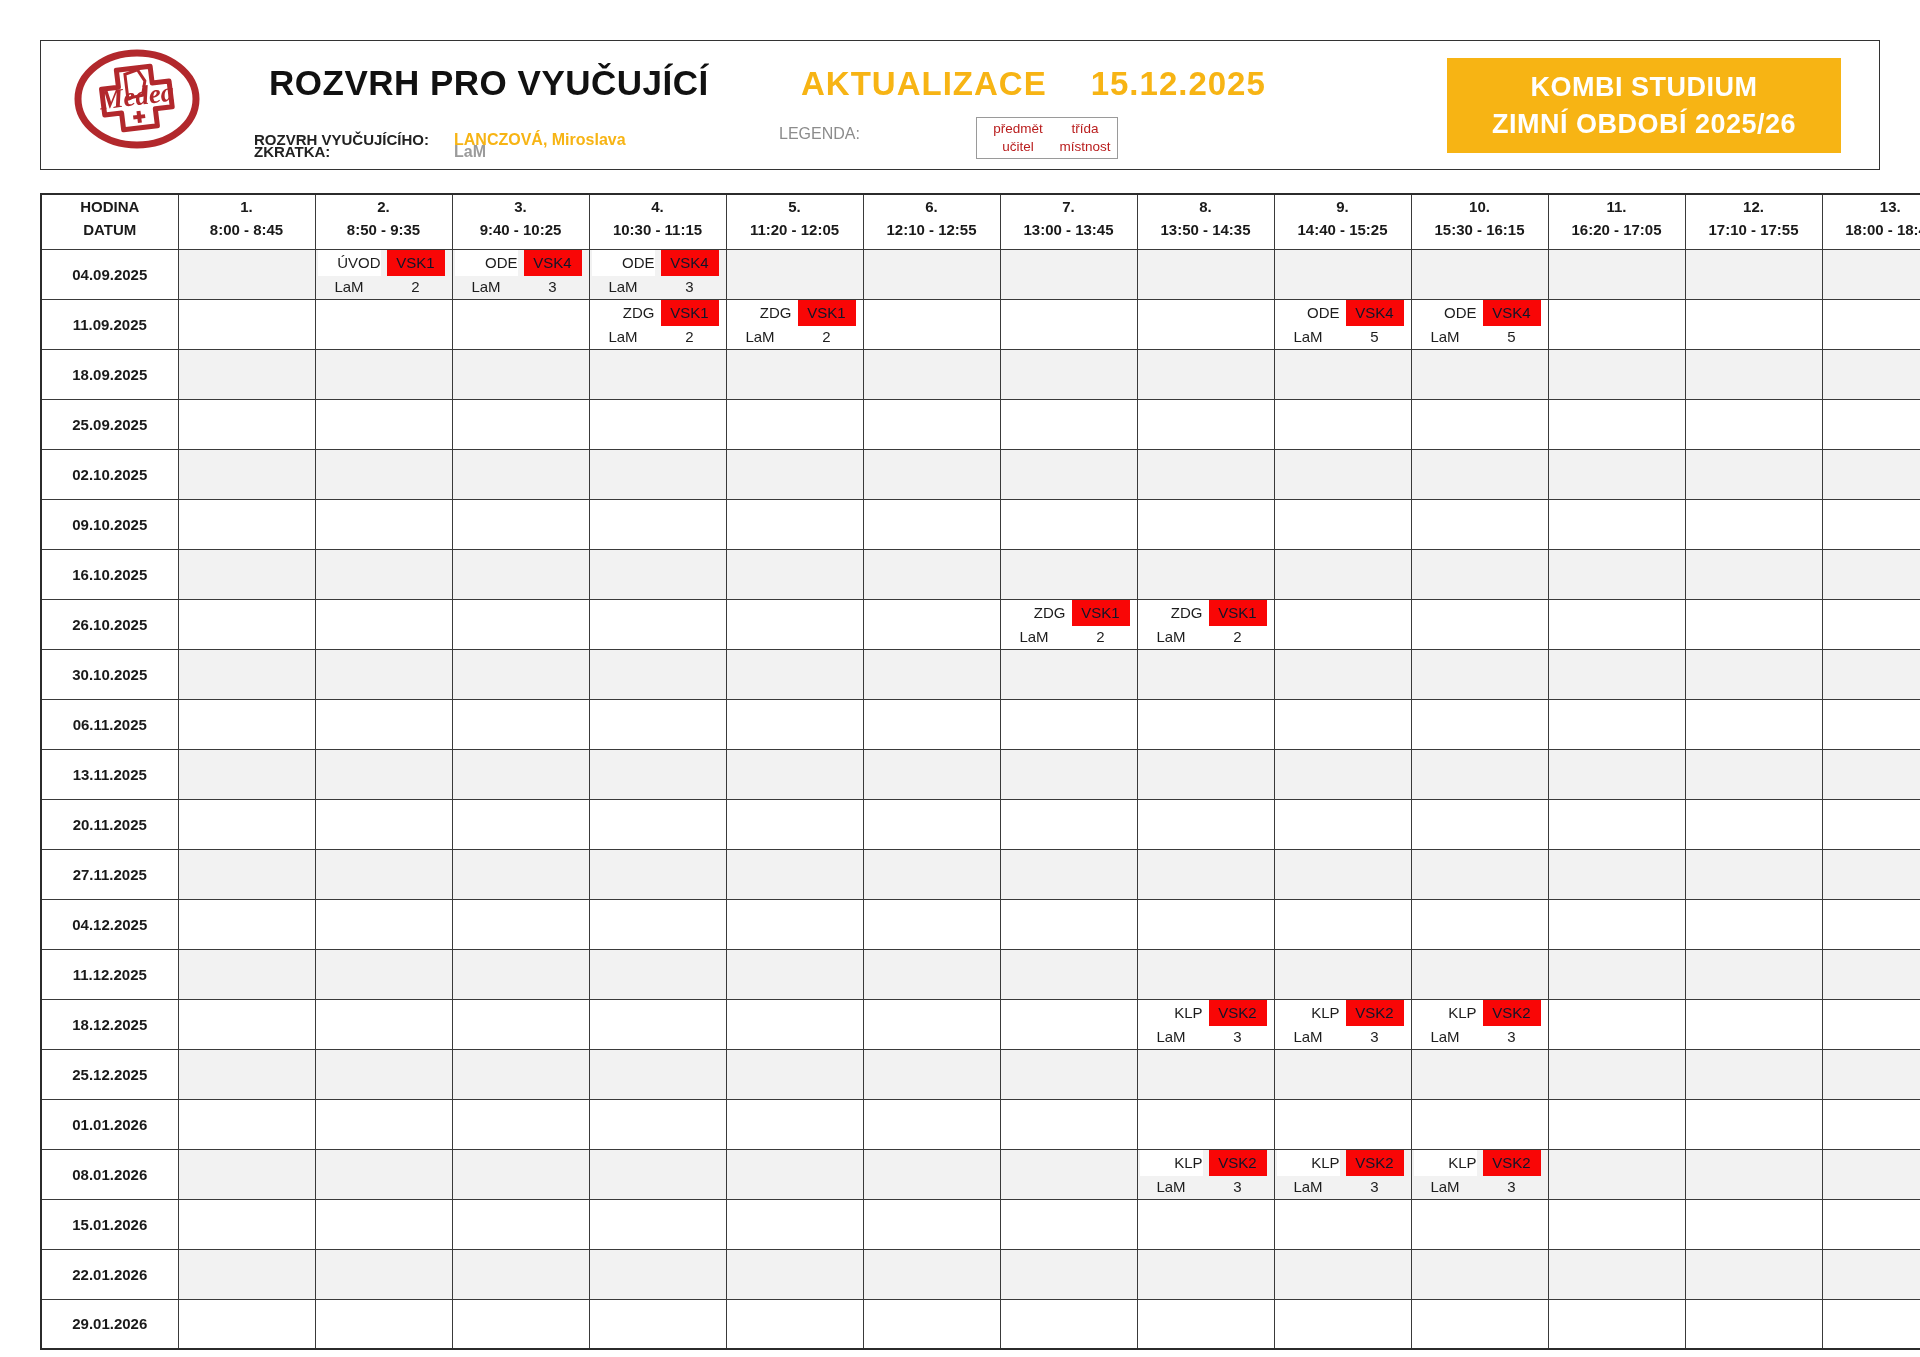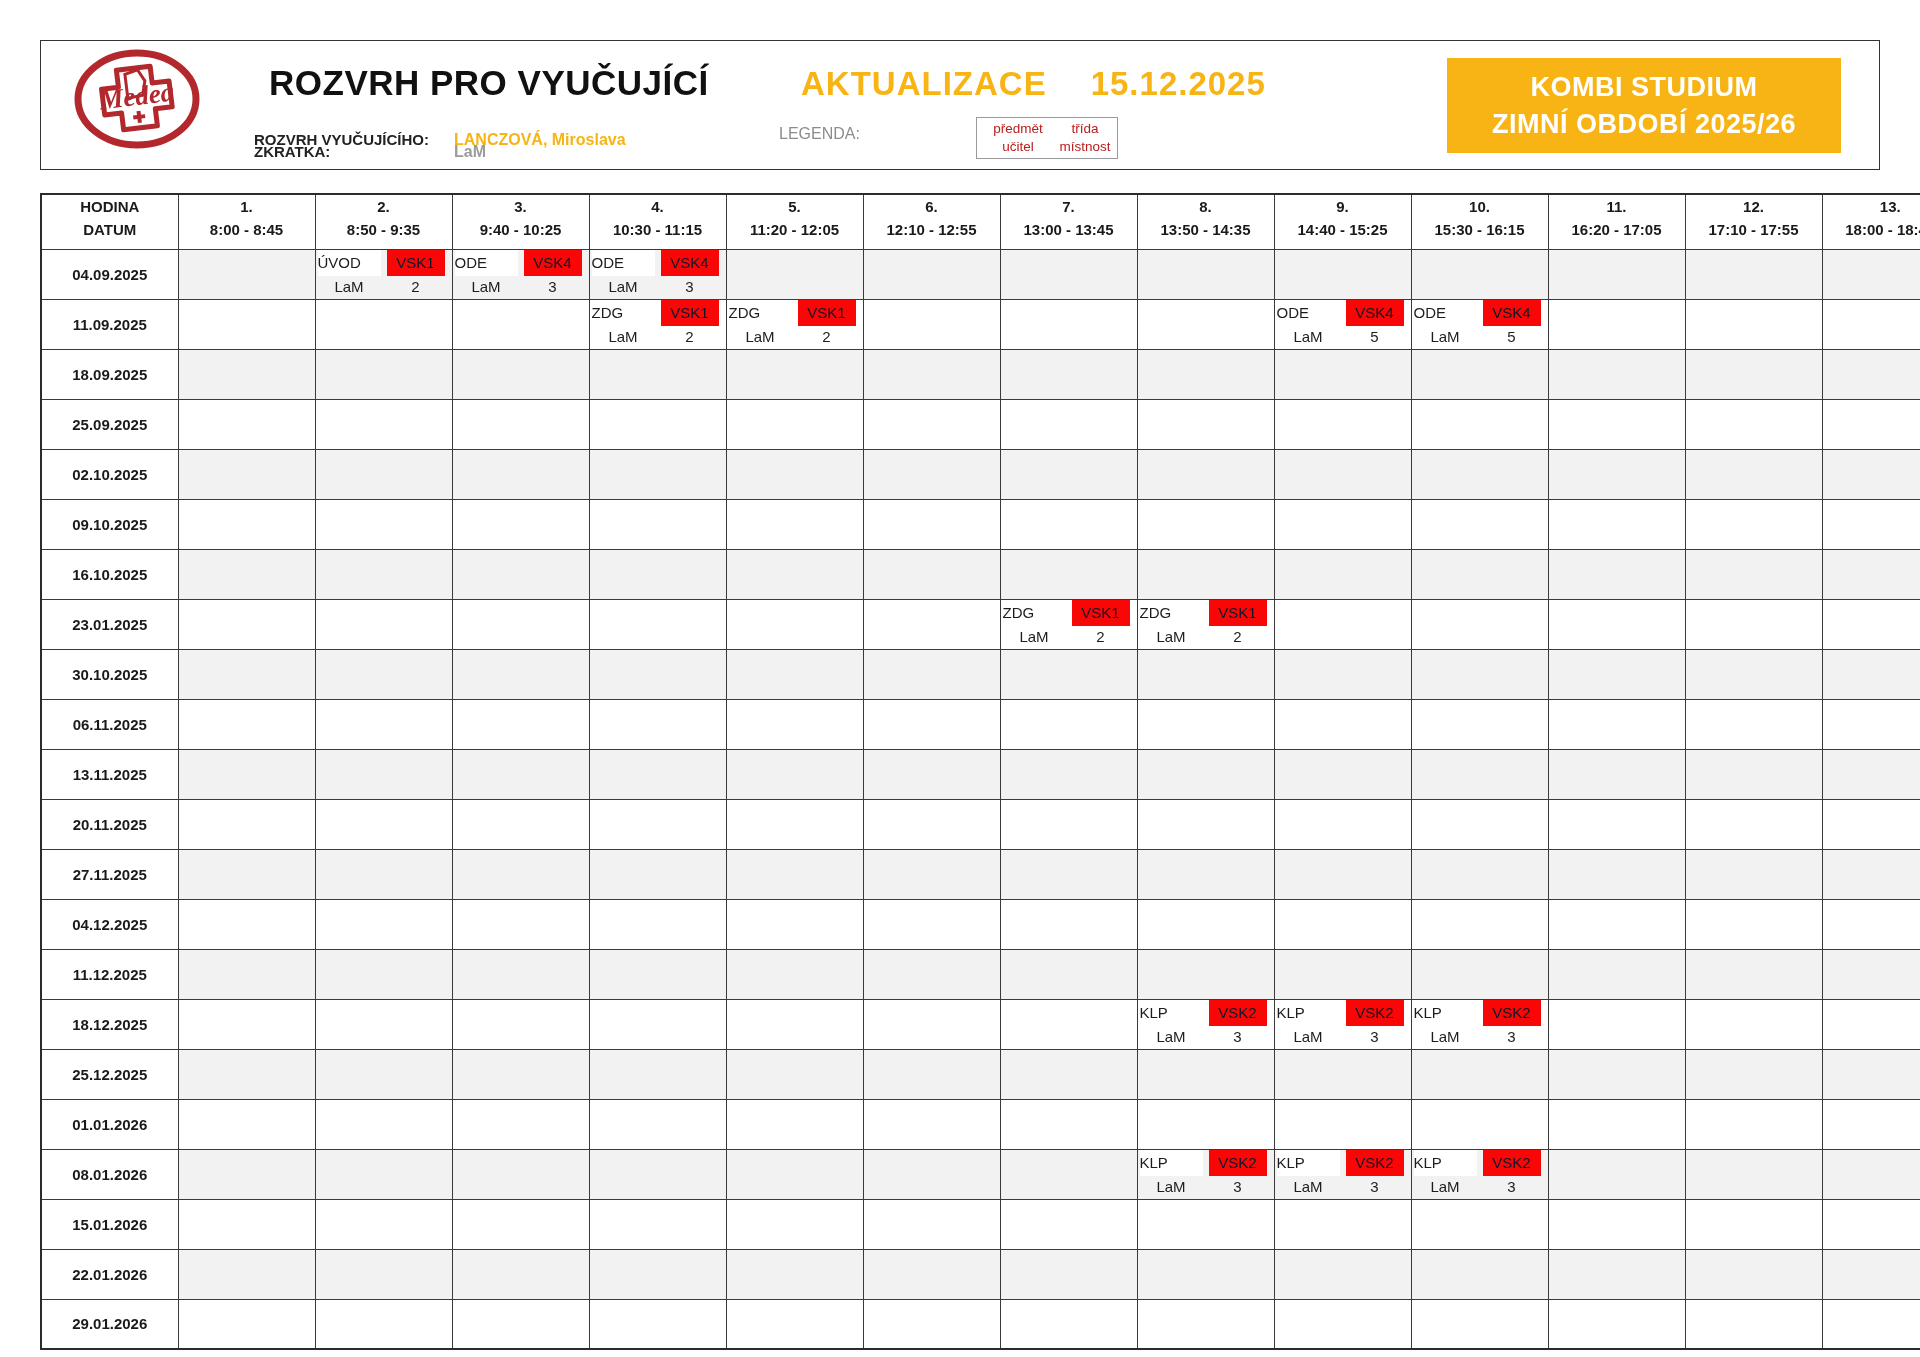--- a/index.html
+++ b/index.html
@@ -49,21 +49,21 @@
   thead th{height:55px;font-size:15px;font-weight:700;vertical-align:middle;
     text-align:center;line-height:1.55;background:#fff;}
   tbody th.date{height:50px;font-size:15px;font-weight:700;text-align:center;
     vertical-align:middle;background:#fff;}
   tbody tr{height:50px;}
   tbody tr.shaded td{background:var(--row-shade);}
   tbody td{background:#fff;}
 
   .entry{height:100%;display:flex;flex-direction:column;font-size:15px;color:#1d1d1d;}
   .et{display:flex;height:26px;justify-content:space-between;}
-  .subj{width:calc(50% - 5px);margin-left:2px;background:#fff;text-align:left;
+  .subj{width:calc(50% - 5px);margin-left:2px;background:#fff;text-align:right;
     line-height:26px;font-weight:500;}
   .grp{width:calc(50% - 10px);margin-right:7px;background:var(--badge-red);
     color:#0f172a;text-align:center;line-height:26px;font-weight:500;}
   .eb{display:flex;height:22px;justify-content:space-between;align-items:center;}
   .tch{width:calc(50% - 5px);margin-left:2px;text-align:center;font-weight:500;}
   .room{width:calc(50% - 10px);margin-right:7px;text-align:center;font-weight:500;}
 </style>
 </head>
 <body>
 
@@ -354,21 +354,21 @@
           <td></td>
           <td></td>
           <td></td>
           <td></td>
           <td></td>
           <td></td>
           <td></td>
           <td></td>
         </tr>
         <tr>
-          <th class="date">23.01.2025</th>
+          <th class="date">26.10.2025</th>
           <td></td>
           <td></td>
           <td></td>
           <td></td>
           <td></td>
           <td></td>
           <td>
             <div class="entry">
               <div class="et">
                 <span class="subj">ZDG</span>

